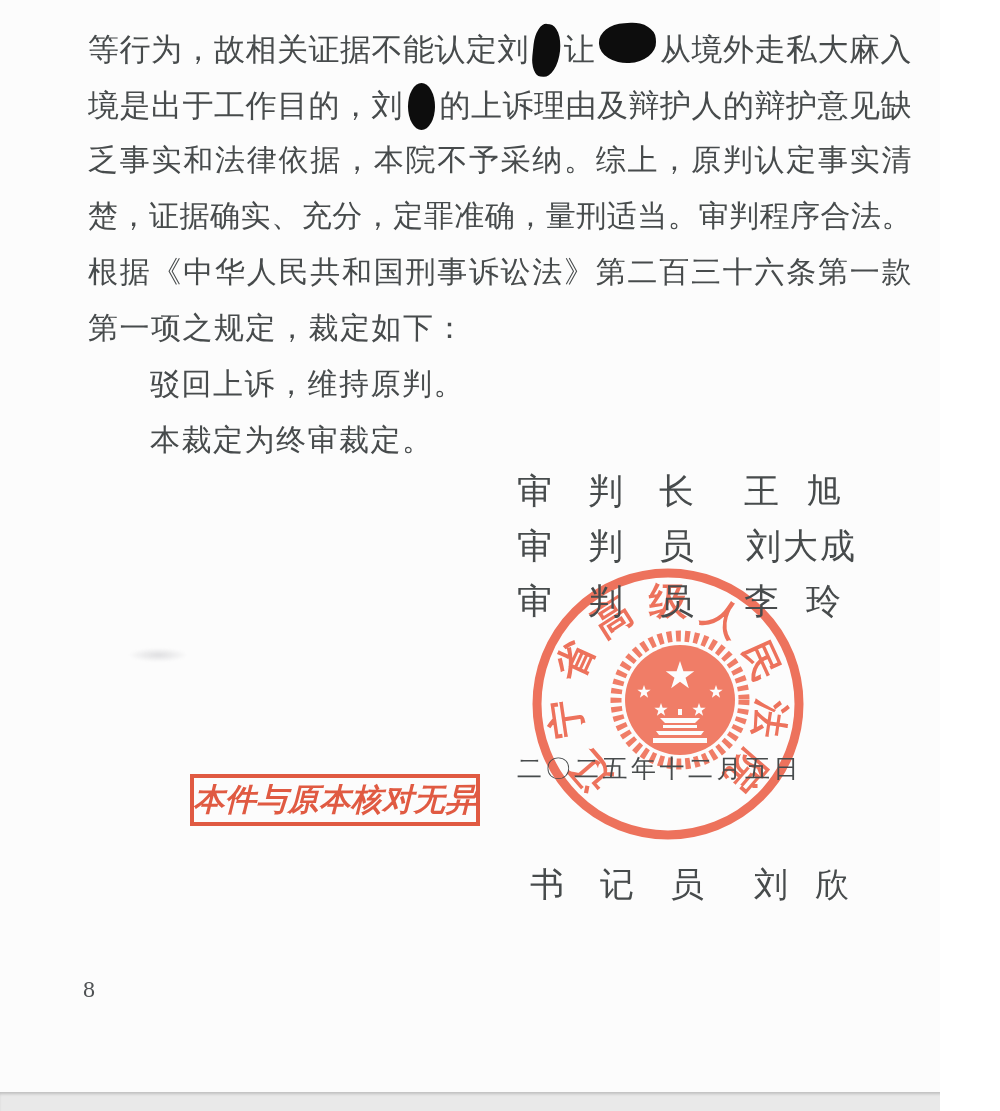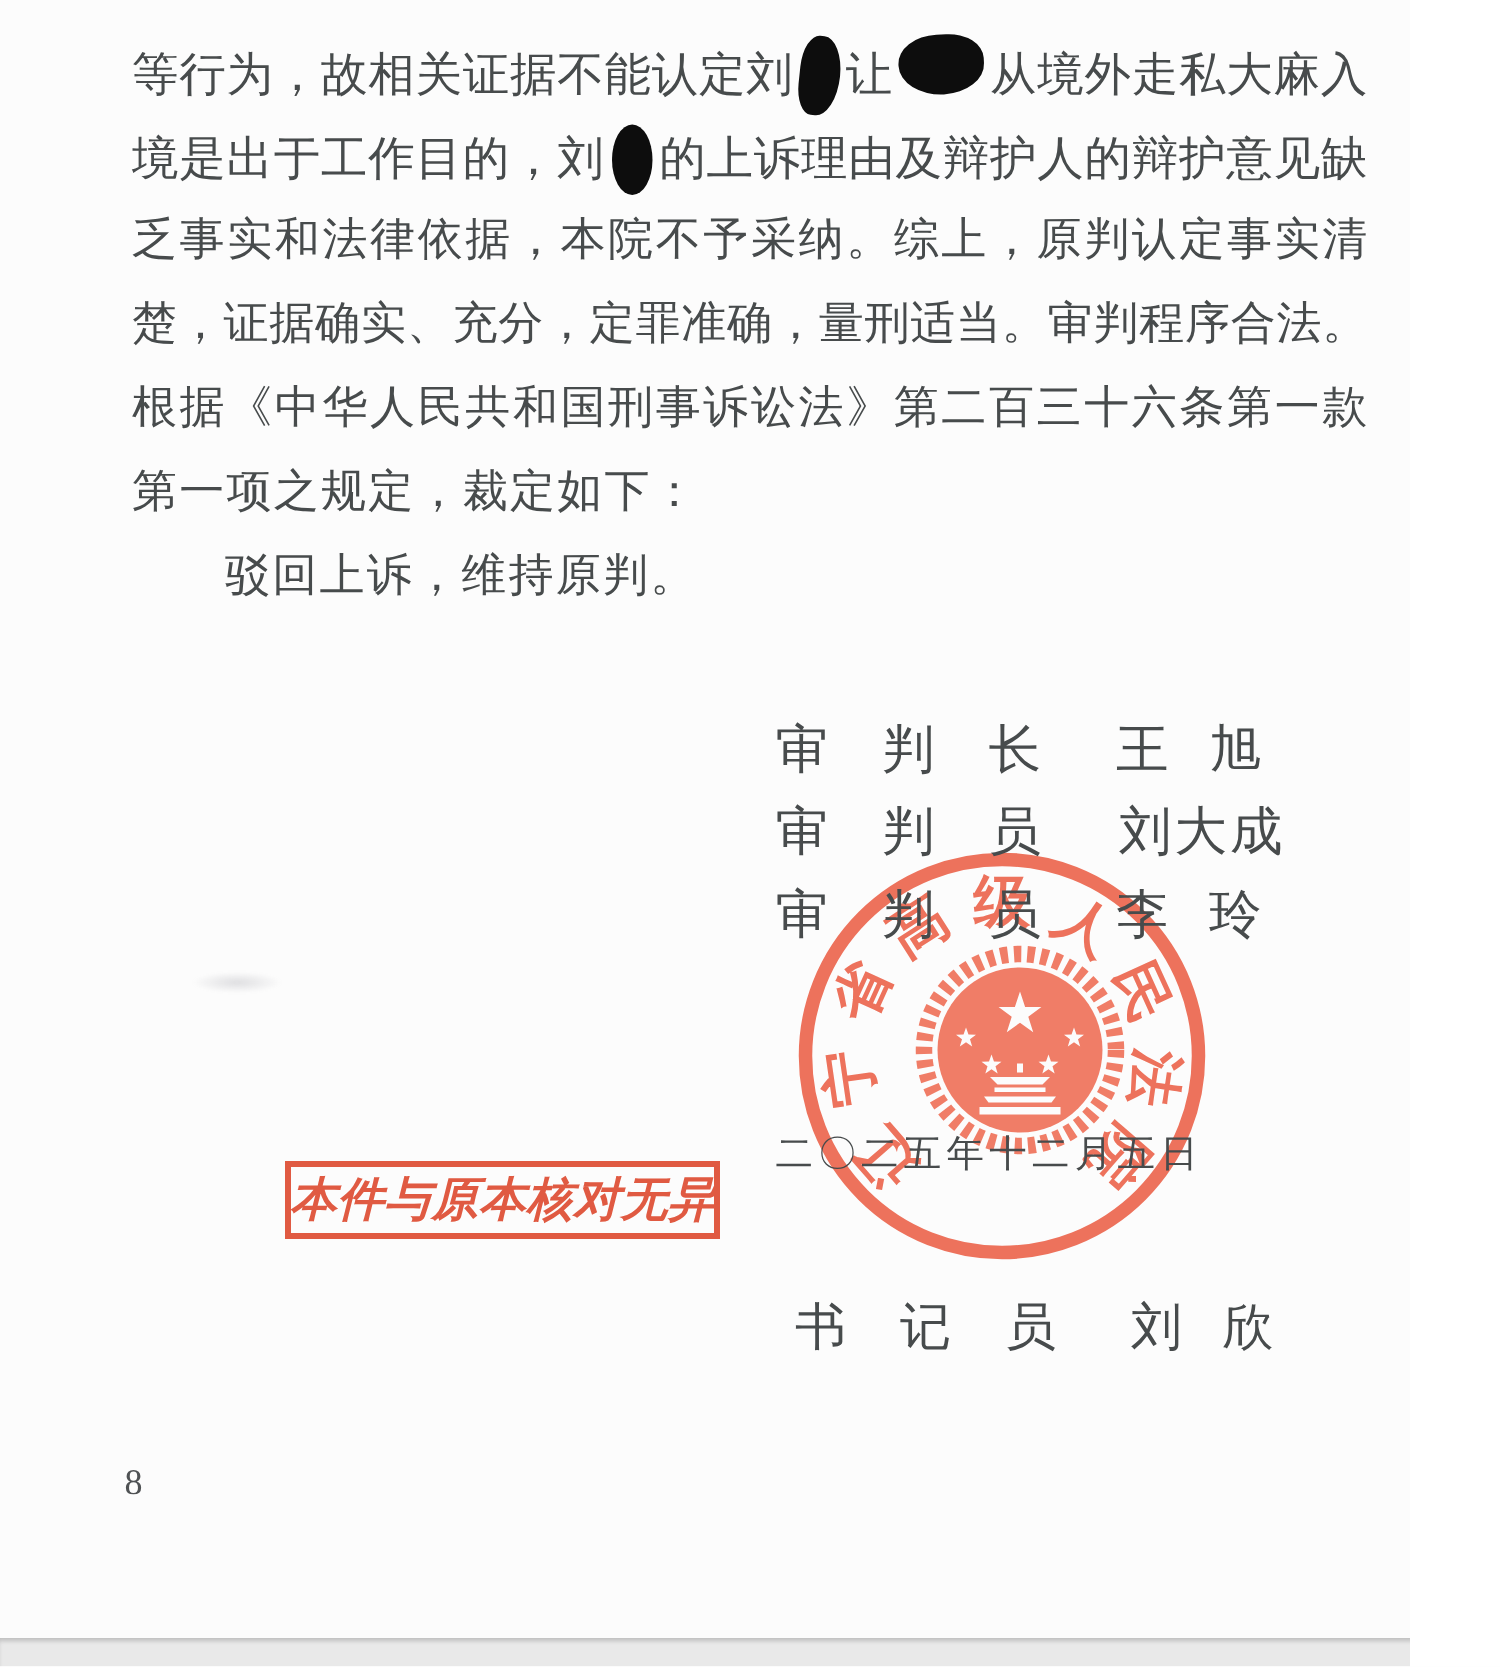--- a/index.html
+++ b/index.html
@@ -25,21 +25,21 @@
   .blob{background:#0d0d0d;display:inline-block;flex:0 0 auto;}
   .blob-a{width:27px;height:53px;border-radius:46% 54% 58% 42%;transform:rotate(6deg);
           align-self:flex-start;margin-top:2px;}
   .blob-b{width:57px;height:40px;border-radius:52% 48% 55% 58%;transform:rotate(-3deg);
           align-self:flex-start;margin-top:1px;}
   .blob-c{width:27px;height:47px;border-radius:50%;align-self:flex-start;margin-top:5px;}
 
   
   .sig-block{position:absolute;left:517px;top:468px;z-index:3;color:var(--text-color);
              font-size:35px;}
-  .sig-row{height:55px;display:flex;align-items:flex-end;white-space:nowrap;}
+  .sig-row{height:55px;display:flex;align-items:flex-start;white-space:nowrap;}
   .role{letter-spacing:36px;}
   .name-wide{letter-spacing:27px;margin-left:14px;}
   .name-tight{letter-spacing:2px;margin-left:16px;}
 
   .clerk-row{position:absolute;left:530px;top:862px;z-index:3;color:var(--text-color);
              font-size:34px;display:flex;align-items:center;white-space:nowrap;}
 
   .date-line{position:absolute;left:517px;top:752px;z-index:3;color:var(--text-color);
              font-size:25px;letter-spacing:3.5px;white-space:nowrap;}
 
@@ -78,20 +78,21 @@
     <div class="bodyline flexline">
       <span>境是出于工作目的，刘</span>
       <span class="blob blob-c"></span>
       <span>的上诉理由及辩护人的辩护意见缺</span>
     </div>
     <div class="bodyline just">乏事实和法律依据，本院不予采纳。综上，原判认定事实清</div>
     <div class="bodyline just">楚，证据确实、充分，定罪准确，量刑适当。审判程序合法。</div>
     <div class="bodyline just">根据《中华人民共和国刑事诉讼法》第二百三十六条第一款</div>
     <div class="bodyline ls">第一项之规定，裁定如下：</div>
     <div class="bodyline ls indent2">驳回上诉，维持原判。</div>
+    <div class="bodyline ls indent2">本裁定为终审裁定。</div>
   </div>
 
   <div class="sig-block">
     <div class="sig-row">
       <span class="role">审判长</span>
       <span class="name-wide">王旭</span>
     </div>
     <div class="sig-row">
       <span class="role">审判员</span>
       <span class="name-tight">刘大成</span>

